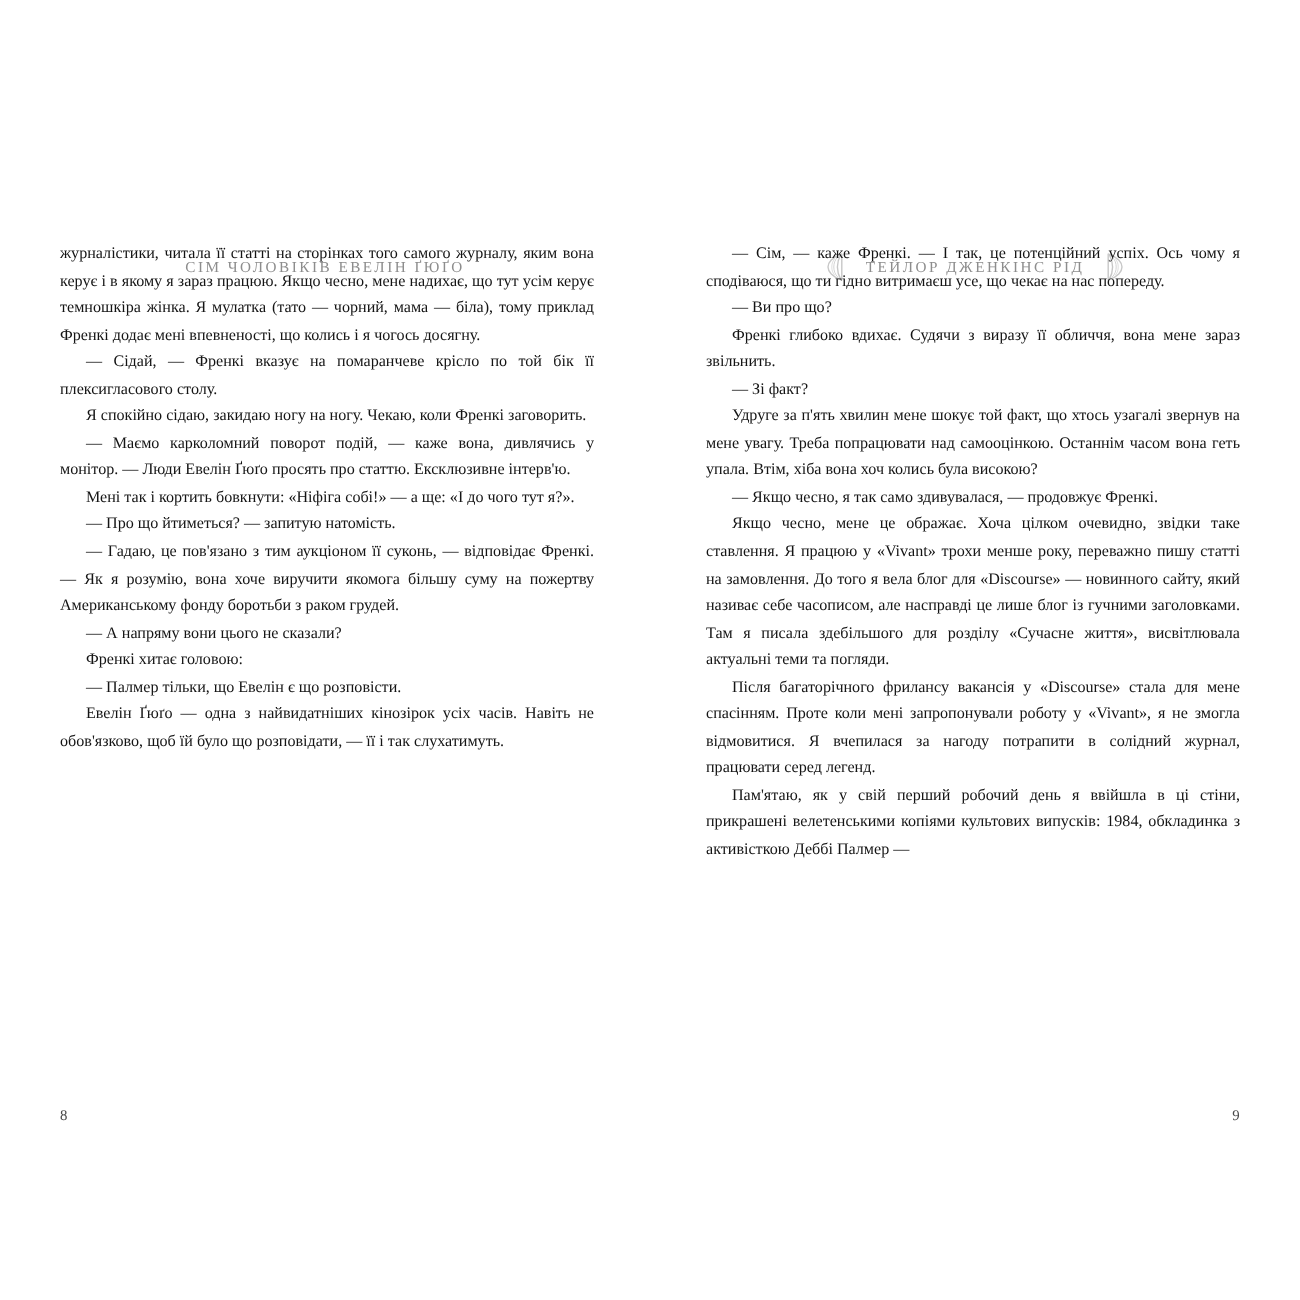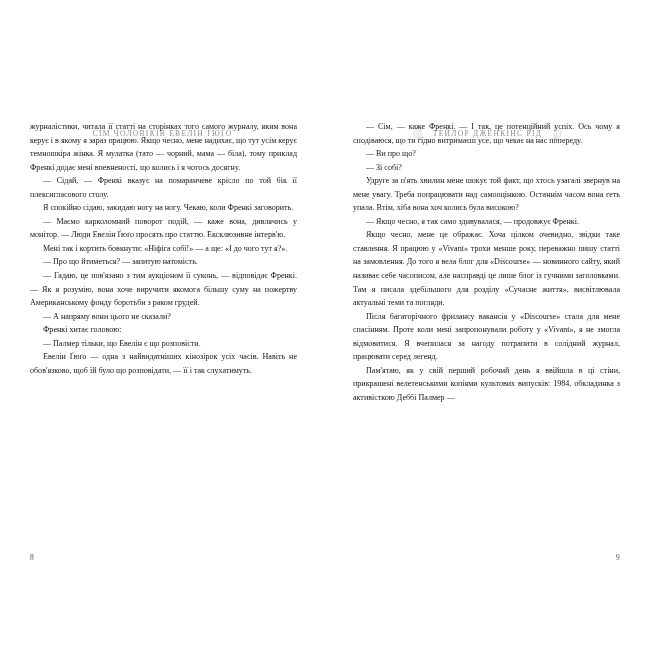--- a/index.html
+++ b/index.html
@@ -144,21 +144,22 @@
             <path d="M4.7 3.4 C5.8 4.8 6.1 6.1 6.1 7.5 C6.1 8.9 5.8 10.2 4.7 11.6" fill="none" stroke="#bdbdbd" stroke-width="0.45"></path>
             <line x1="1.1" y1="0.9" x2="1.1" y2="14.1" stroke="#9a9a9a" stroke-width="0.7"></line>
           </svg>
         </span>
       </span>
     </div>
 
     <div class="column">
       <p>— Сім, — каже Френкі. — І так, це потенційний успіх. Ось чому я сподіваюся, що ти гідно витримаєш усе, що чекає на нас попереду.</p>
       <p>— Ви про що?</p>
-      <p>— Зі собі?</p>
+      <p>Френкі глибоко вдихає. Судячи з виразу її обличчя, вона мене зараз звільнить.</p>
+      <p>— Зі факт?</p>
       <p>Удруге за п'ять хвилин мене шокує той факт, що хтось узагалі звернув на мене увагу. Треба попрацювати над самооцінкою. Останнім часом вона геть упала. Втім, хіба вона хоч колись була високою?</p>
       <p>— Якщо чесно, я так само здивувалася, — продовжує Френкі.</p>
       <p>Якщо чесно, мене це ображає. Хоча цілком очевидно, звідки таке ставлення. Я працюю у «Vivant» трохи менше року, переважно пишу статті на замовлення. До того я вела блог для «Discourse» — новинного сайту, який називає себе часописом, але насправді це лише блог із гучними заголовками. Там я писала здебільшого для розділу «Сучасне життя», висвітлювала актуальні теми та погляди.</p>
       <p>Після багаторічного фрилансу вакансія у «Discourse» стала для мене спасінням. Проте коли мені запропонували роботу у «Vivant», я не змогла відмовитися. Я вчепилася за нагоду потрапити в солідний журнал, працювати серед легенд.</p>
       <p>Пам'ятаю, як у свій перший робочий день я ввійшла в ці стіни, прикрашені велетенськими копіями культових випусків: 1984, обкладинка з активісткою Деббі Палмер —</p>
     </div>
 
     <div class="folio">9</div>
   </div>
 

